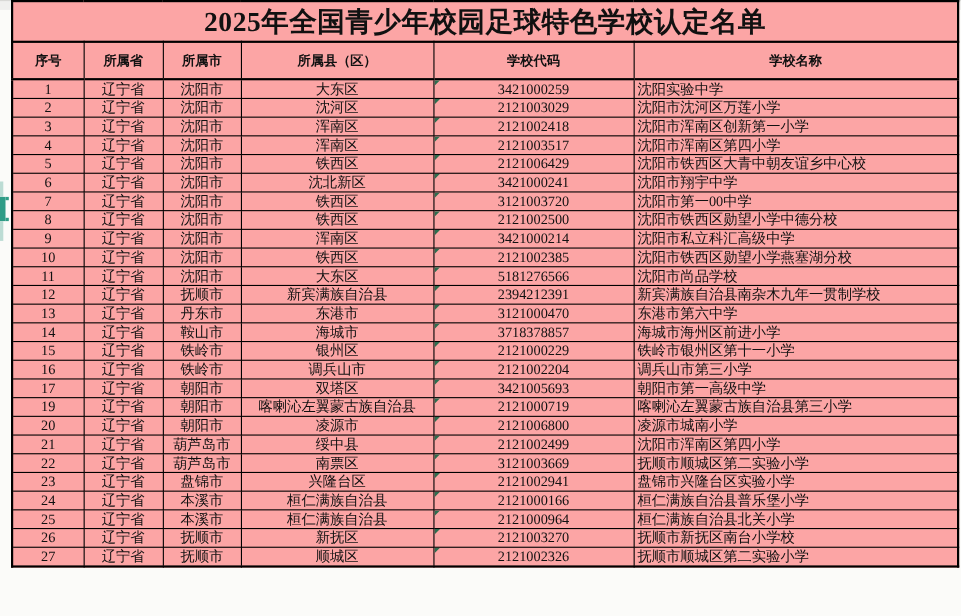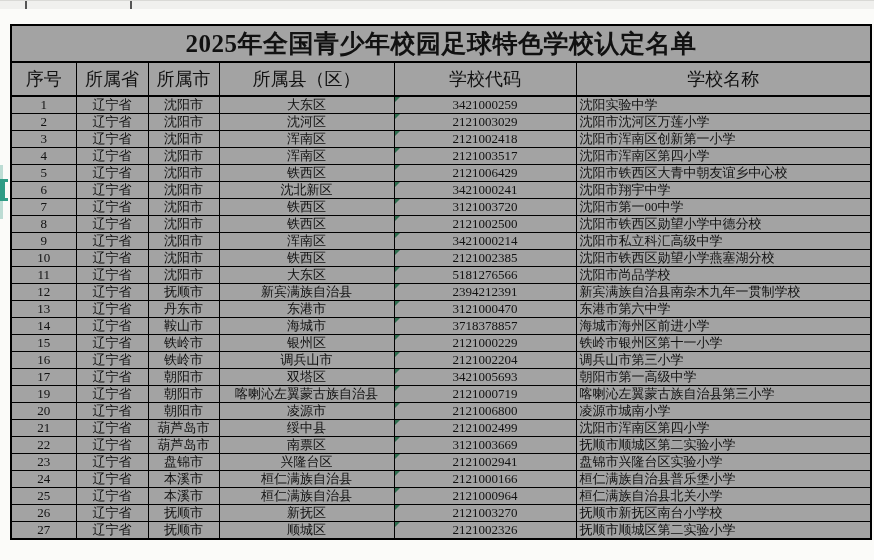--- a/index.html
+++ b/index.html
@@ -10,39 +10,39 @@
     -webkit-font-smoothing:antialiased;
   }
   .top-strip{
     position:absolute;left:0;top:0;width:874px;height:8px;
     background:#f0f0ee;border-top:1px solid #d9d9d6;
   }
   .tick{position:absolute;top:0;width:2px;height:8px;background:#555;}
   .tick1{left:25px;}
   .tick2{left:130px;}
   table{
-    position:absolute;left:10px;top:24px;width:860px;
+    position:absolute;left:10px;top:0;width:860px;
     border-collapse:collapse;table-layout:fixed;
-    background:#a3a3a3;
+    background:#fca5a5;
   }
   th,td{
     border:1px solid #000;
     text-align:center;vertical-align:middle;
     color:#111;
     overflow:hidden;white-space:nowrap;
   }
   tr.title-row th{
     height:31px;
     font-size:25px;font-weight:bold;
     border:2px solid #000;
     letter-spacing:0.5px;
   }
   tr.header-row th{
     height:30px;
-    font-size:18px;font-weight:normal;
+    font-size:12px;font-weight:bold;
     border-bottom:2px solid #000;
   }
   tbody td{
     height:16px;
     font-size:13px;
     padding:0 1px;
     line-height:16px;
   }
   tbody td.name{text-align:left;padding-left:3px;}
   tbody td.code{position:relative;}

